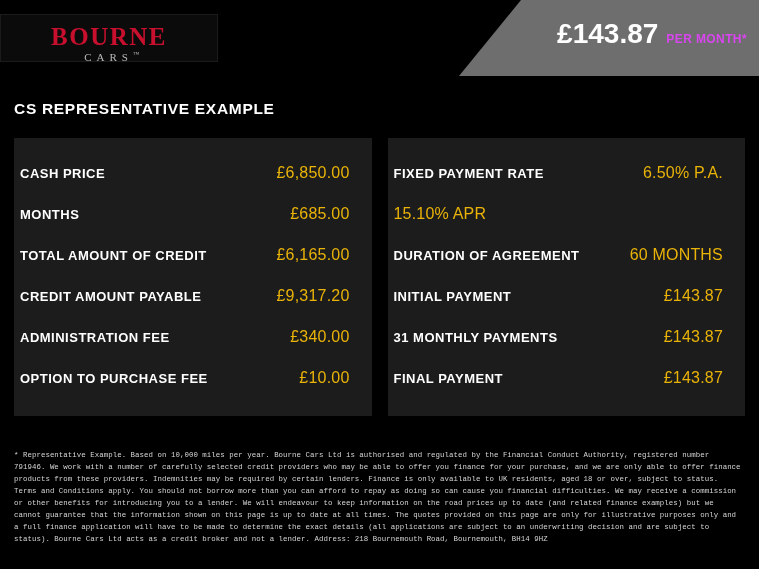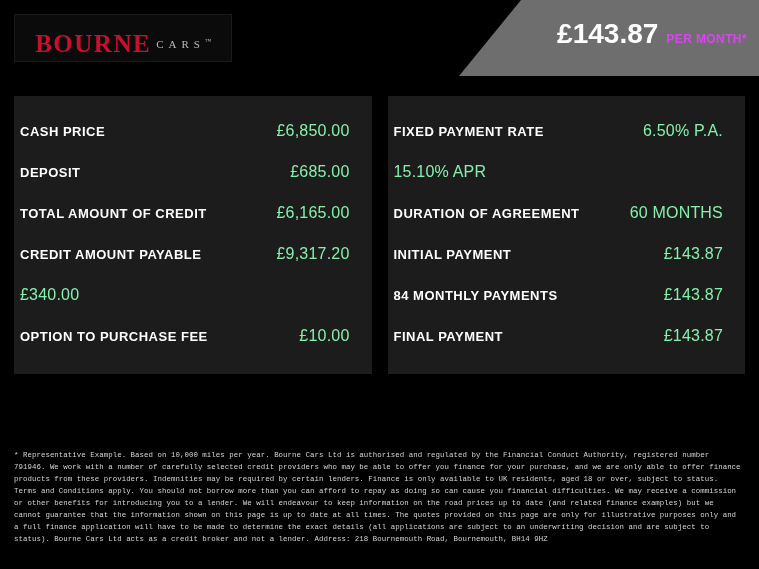--- a/index.html
+++ b/index.html
@@ -34,28 +34,28 @@
     position: absolute;
     top: 0;
     right: 0;
     width: 300px;
     height: 76px;
     background: #6e6e6e;
     clip-path: polygon(62px 0, 300px 0, 300px 76px, 0px 76px);
   }
   .logo {
     position: absolute;
-    left: 14px;
+    left: 0;
     top: 14px;
     width: 218px;
     height: 48px;
     background: #0b0b0b;
     border: 1px solid #1b1b1b;
     display: flex;
-    flex-direction: row;
+    flex-direction: column;
     align-items: center;
     justify-content: center;
     padding-top: 10px;
   }
   .logo-main {
     font-family: "Liberation Serif", serif;
     font-weight: bold;
     font-size: 25px;
     letter-spacing: 1.5px;
     color: #c8102e;
@@ -132,21 +132,21 @@
   }
   .row-label {
     font-size: 13px;
     font-weight: bold;
     letter-spacing: 0.5px;
     color: #ffffff;
     white-space: nowrap;
   }
   .row-value {
     font-size: 16px;
-    color: #86efac;
+    color: #eab308;
     white-space: nowrap;
     letter-spacing: 0.2px;
   }
 
   
   .disclaimer {
     position: absolute;
     left: 14px;
     right: 14px;
     top: 450px;
@@ -172,41 +172,43 @@
         <span>CARS</span><span class="tm">™</span>
       </div>
     </div>
 
     <div class="price-wrap">
       <span class="price-amount">£143.87</span>
       <span class="price-period">PER MONTH*</span>
     </div>
   </div>
 
+  <div class="section-title">CS REPRESENTATIVE EXAMPLE</div>
 
   <div class="panels">
 
     <div class="panel left">
       <div class="row">
         <span class="row-label">CASH PRICE</span>
         <span class="row-value">£6,850.00</span>
       </div>
       <div class="row">
-        <span class="row-label">DEPOSIT</span>
+        <span class="row-label">MONTHS</span>
         <span class="row-value">£685.00</span>
       </div>
       <div class="row">
         <span class="row-label">TOTAL AMOUNT OF CREDIT</span>
         <span class="row-value">£6,165.00</span>
       </div>
       <div class="row">
         <span class="row-label">CREDIT AMOUNT PAYABLE</span>
         <span class="row-value">£9,317.20</span>
       </div>
       <div class="row">
+        <span class="row-label">ADMINISTRATION FEE</span>
         <span class="row-value">£340.00</span>
       </div>
       <div class="row">
         <span class="row-label">OPTION TO PURCHASE FEE</span>
         <span class="row-value">£10.00</span>
       </div>
     </div>
 
     <div class="panel right">
       <div class="row">
@@ -218,21 +220,21 @@
       </div>
       <div class="row">
         <span class="row-label">DURATION OF AGREEMENT</span>
         <span class="row-value">60 MONTHS</span>
       </div>
       <div class="row">
         <span class="row-label">INITIAL PAYMENT</span>
         <span class="row-value">£143.87</span>
       </div>
       <div class="row">
-        <span class="row-label">84 MONTHLY PAYMENTS</span>
+        <span class="row-label">31 MONTHLY PAYMENTS</span>
         <span class="row-value">£143.87</span>
       </div>
       <div class="row">
         <span class="row-label">FINAL PAYMENT</span>
         <span class="row-value">£143.87</span>
       </div>
     </div>
 
   </div>
 

